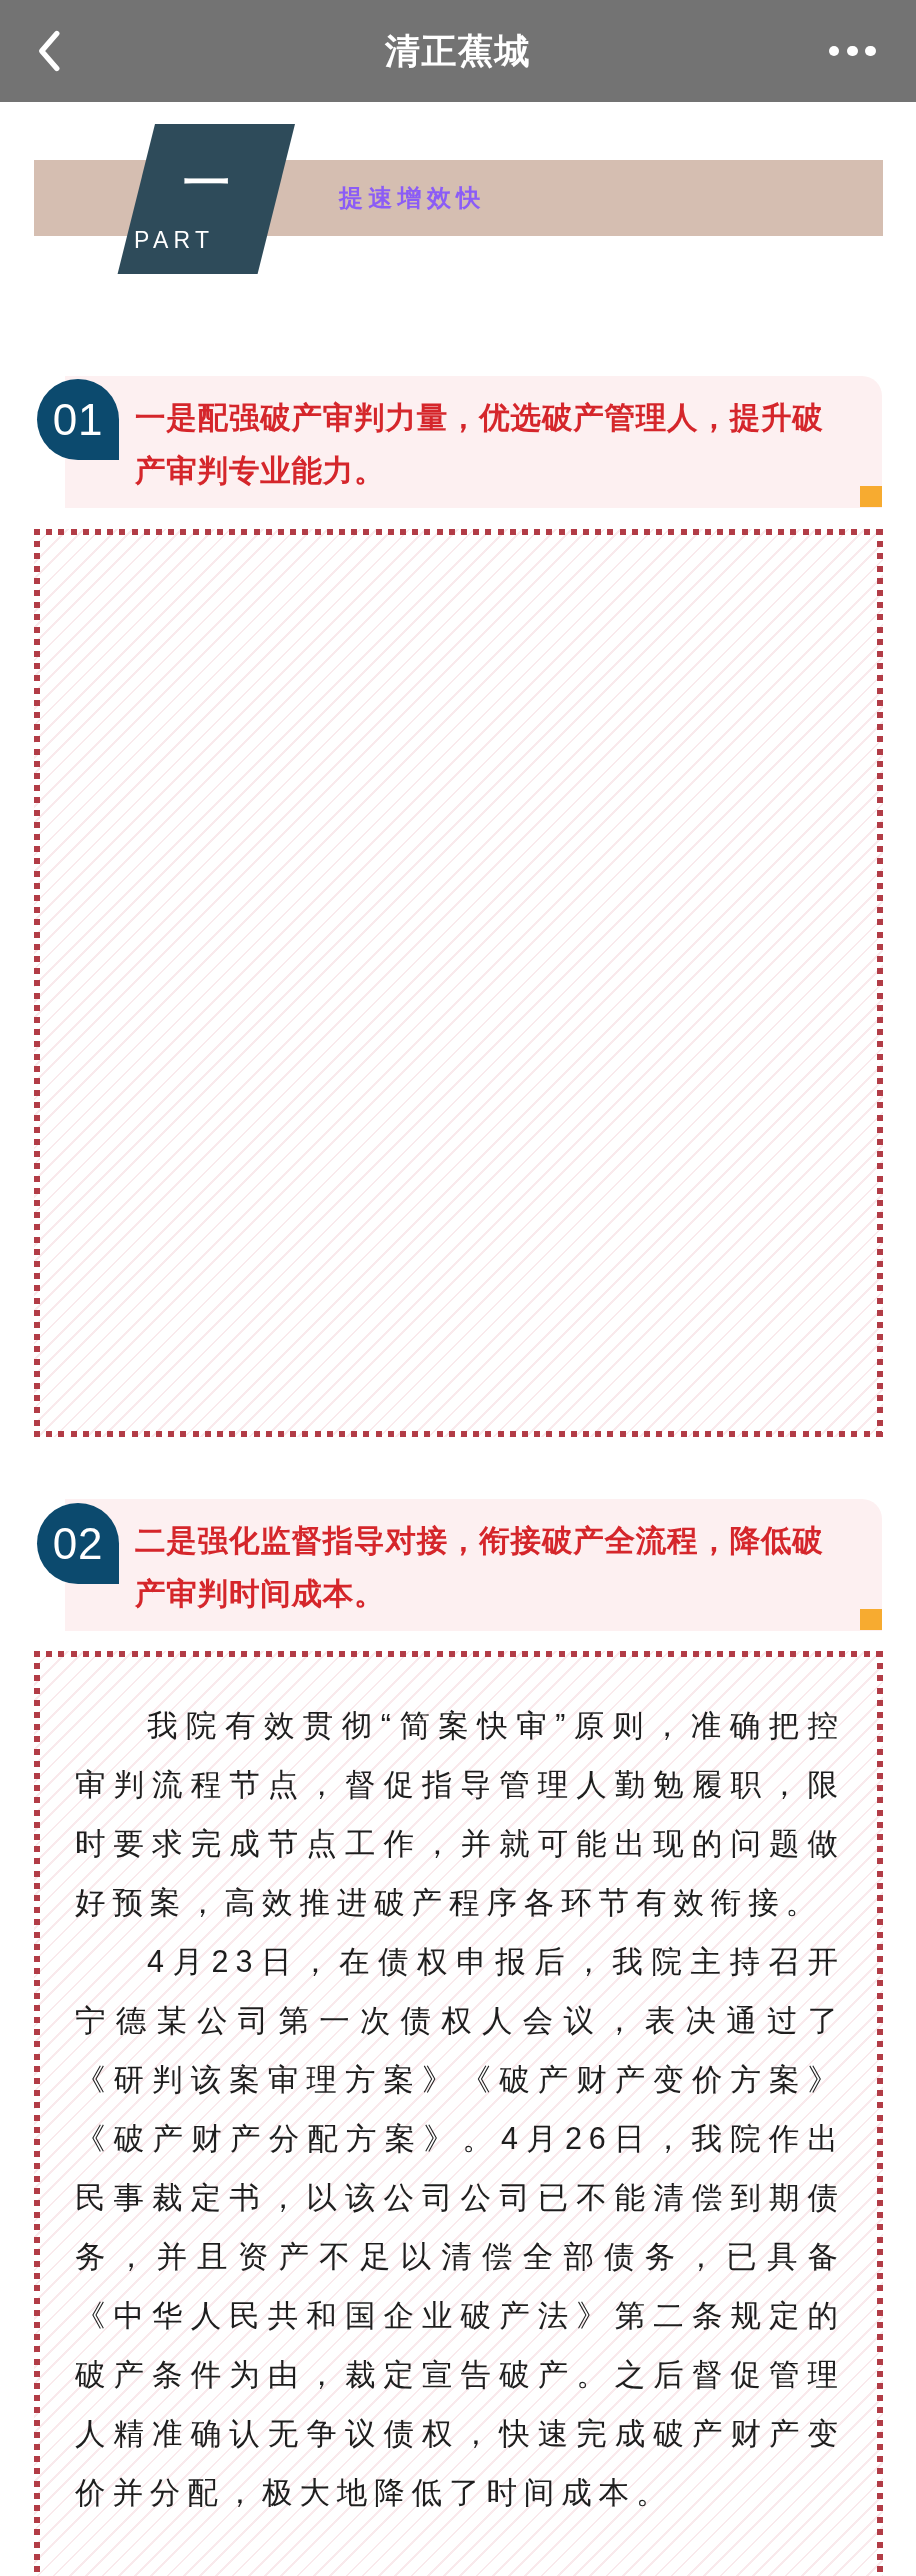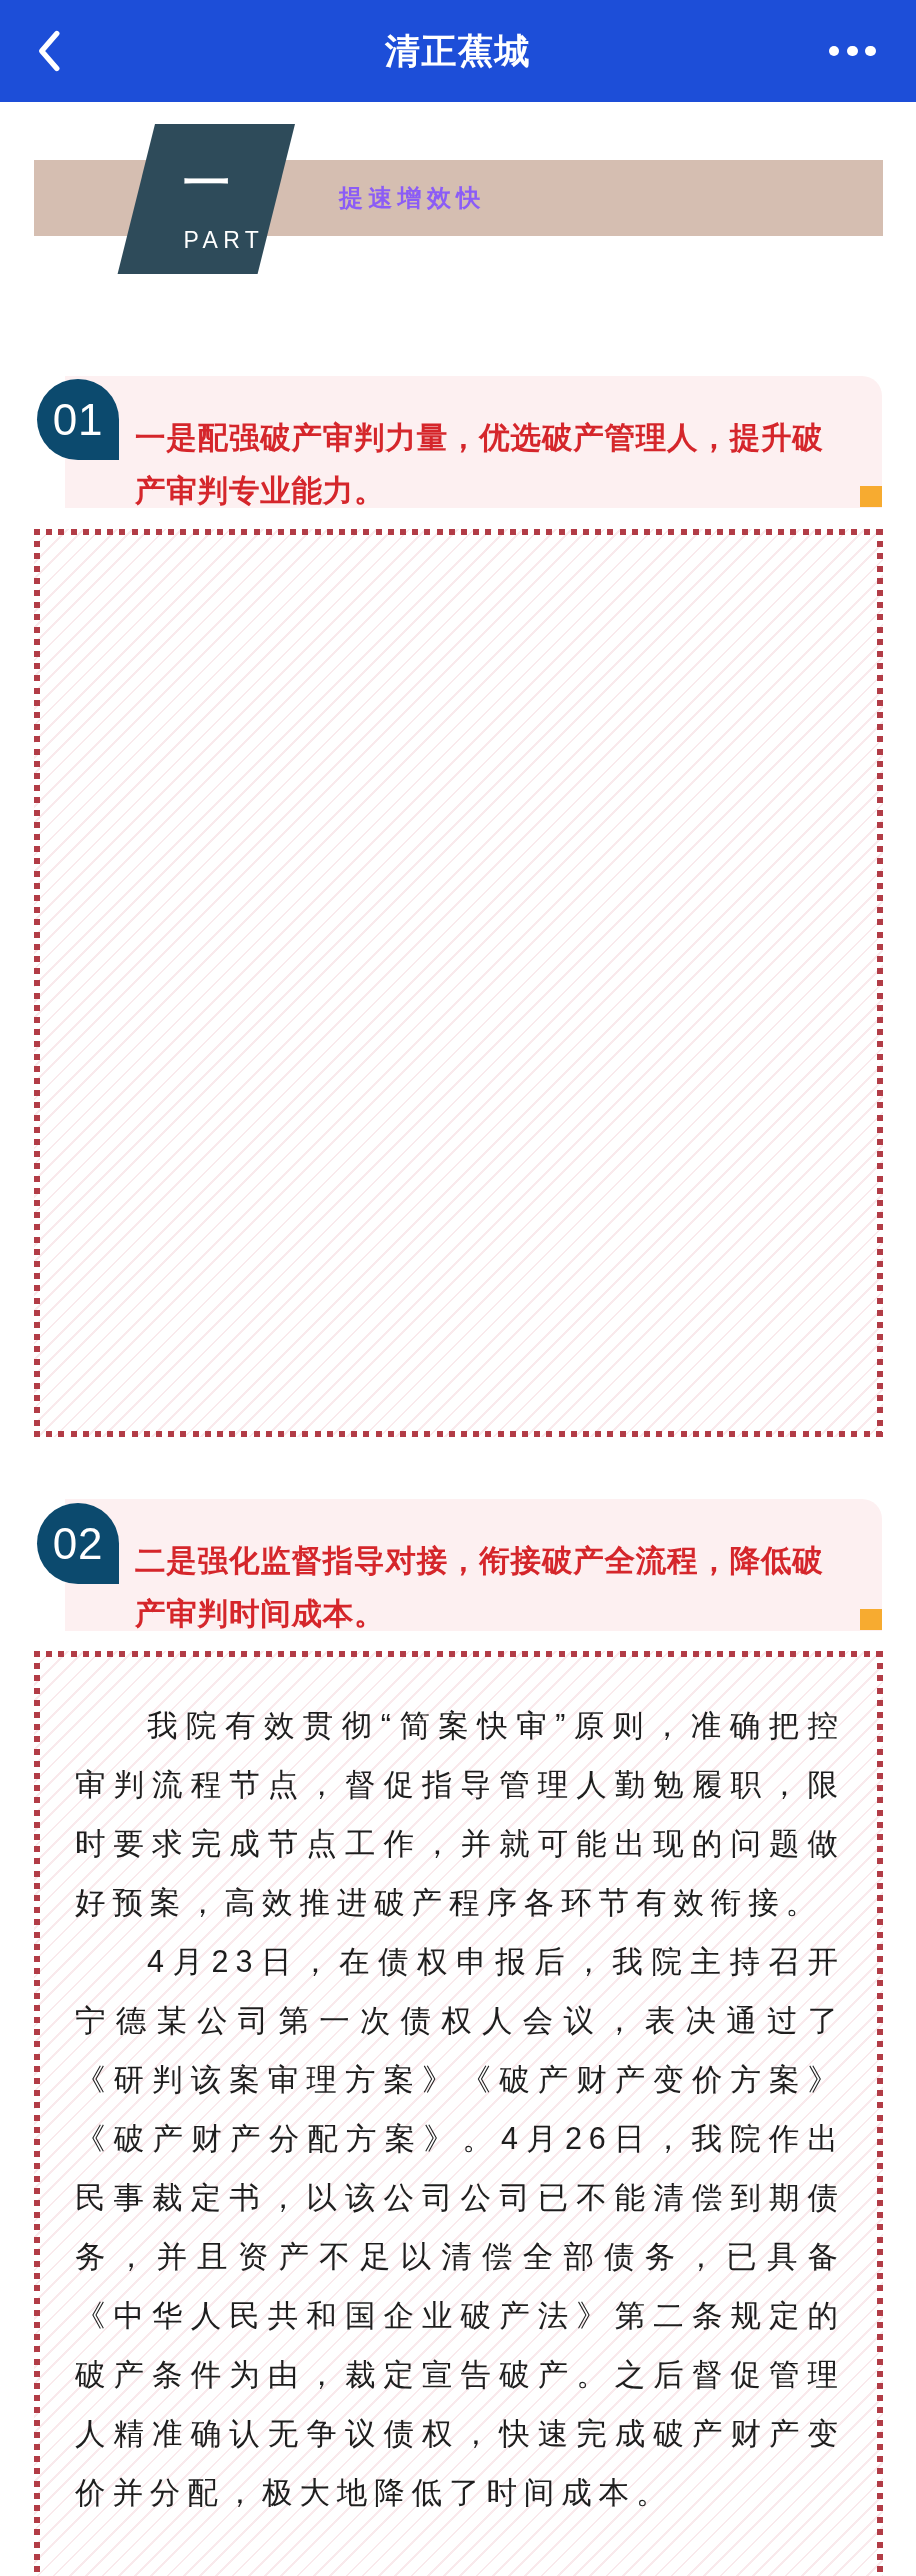--- a/index.html
+++ b/index.html
@@ -1,44 +1,44 @@
 <!DOCTYPE html>
 <html style="font-size:12.2px"><head>
 <meta charset="utf-8">
 <style>
   html,body{margin:0;padding:0;background:#ffffff;}
   body{font-family:"Liberation Sans", sans-serif;}
   .page{position:relative;width:916px;height:2576px;margin:0 auto;background:#ffffff;overflow:hidden;}
 
   
-  .appbar{position:absolute;left:0;top:0;width:916px;height:102px;background:#1d4ed8;}
+  .appbar{position:absolute;left:0;top:0;width:916px;height:102px;background:#737373;}
   .back-btn{position:absolute;left:34px;top:29px;width:30.5px;height:44px;cursor:pointer;}
   .appbar-title{position:absolute;left:0;top:0;width:916px;height:102px;line-height:102px;
     text-align:center;color:#ffffff;font-size:35px;font-weight:700;letter-spacing:1.5px;}
   .menu-dots{position:absolute;right:40px;top:0;height:102px;display:flex;align-items:center;gap:7.6px;cursor:pointer;}
   .menu-dots i{display:block;width:10.7px;height:10.7px;border-radius:50%;background:#ffffff;}
 
   
   .band{position:absolute;left:34px;top:160px;width:849px;height:76px;background:#d5beb1;}
   .pgram{position:absolute;left:155px;top:124px;width:140px;height:150px;background:#2e4b5a;
     transform:skewX(-14deg);transform-origin:top left;}
   .part-number{position:absolute;left:153px;top:156px;width:107px;text-align:center;
     color:#ffffff;font-size:47px;font-weight:700;line-height:53px;}
-  .part-label{position:absolute;left:134px;top:227px;width:130px;text-align:right;
+  .part-label{position:absolute;left:134px;top:227px;width:130px;text-align:left;
     color:#ffffff;font-size:23px;letter-spacing:5.3px;line-height:27.5px;}
   .band-title{position:absolute;left:339px;top:178px;color:#8b5cf6;font-size:24px;font-weight:700;
     letter-spacing:5.3px;line-height:40px;}
 
   
   .pinkbox{position:absolute;left:65px;width:817px;height:132px;background:#fdf0f1;border-radius:0 20px 0 0;}
   .badge{position:absolute;left:37px;width:82px;height:81px;background:#0c4a6e;
     border-radius:50% 50% 0 50%;color:#ffffff;text-align:center;line-height:81px;
     font-size:44px;font-weight:400;letter-spacing:0.8px;}
   .sec-heading{position:absolute;left:135px;width:710px;padding-top:15.3px;color:#d5262b;
-    font-size:30.5px;font-weight:700;letter-spacing:0.8px;line-height:53px;margin-top:20px;}
+    font-size:30.5px;font-weight:700;letter-spacing:0.8px;line-height:53px;}
   .corner-accent{position:absolute;left:860px;width:22px;height:20.6px;background:#f7ab30;}
 
   
   .dotted-box{position:absolute;left:34px;width:849px;box-sizing:border-box;
     background-color:#ffffff;
     background-image:
       repeating-linear-gradient(90deg,#b23c46 0 6.1px,transparent 6.1px 12.2px),
       repeating-linear-gradient(90deg,#b23c46 0 6.1px,transparent 6.1px 12.2px),
       repeating-linear-gradient(180deg,#b23c46 0 6.1px,transparent 6.1px 12.2px),
       repeating-linear-gradient(180deg,#b23c46 0 6.1px,transparent 6.1px 12.2px),

